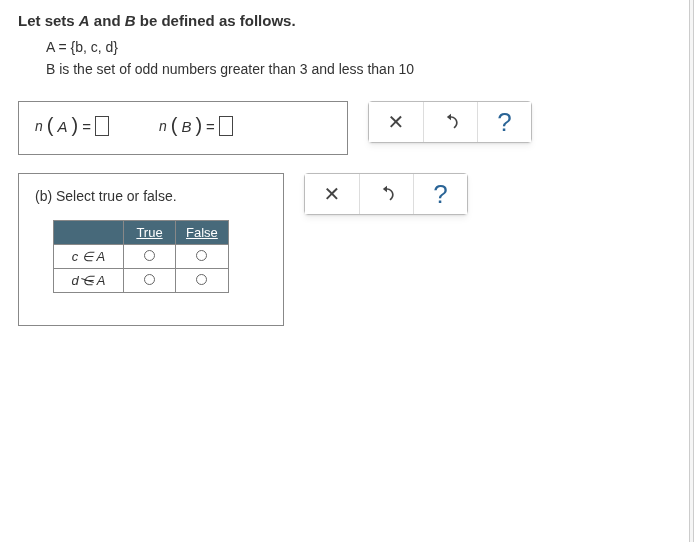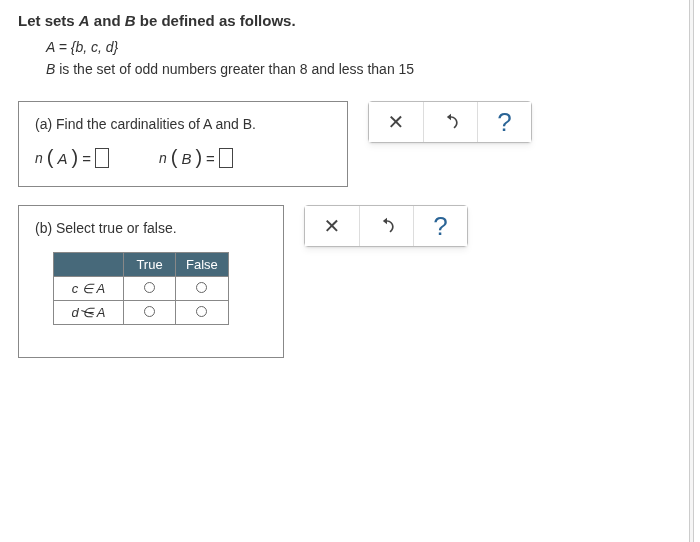--- a/index.html
+++ b/index.html
@@ -19,21 +19,21 @@
     right: 6px;
     top: 0;
     bottom: 0;
     width: 5px;
     border-left: 1px solid #ccc;
     border-right: 1px solid #ccc;
     background: #f5f5f5;
   }
   .intro { font-size: 15px; margin-bottom: 10px; font-weight: bold; }
   .indent { margin-left: 28px; margin-bottom: 6px; }
-  .setdef .it { font-style: italic; }
+  .setdef .it { }
   .row-flex { display: flex; align-items: flex-start; gap: 20px; }
   .panel {
     border: 1px solid #888;
     padding: 14px 16px 18px;
   }
   .panel-a { width: 330px; margin-top: 18px; }
   .panel-b { width: 266px; margin-top: 18px; padding-bottom: 32px; }
   .q-label { font-size: 14px; margin-bottom: 16px; }
   .math-line { display: flex; gap: 50px; align-items: center; }
   .expr { font-size: 15px; display: flex; align-items: center; gap: 4px; }
@@ -75,21 +75,21 @@
     margin-top: 2px;
   }
   .tf-table th, .tf-table td {
     border: 1px solid #888;
     text-align: center;
     font-size: 13px;
     font-weight: normal;
     height: 24px;
   }
   .tf-table th { padding: 4px 10px; }
-  .tf-table thead th { background: #47697a; color: #fff; font-weight: normal; }
+  .tf-table thead th { background: #47697a; color: #fff; font-weight: normal; text-decoration: underline; }
   .tf-table thead th.corner { background: #47697a; }
   .tf-table td { width: 52px; }
   .tf-table td.rowlabel {
     width: 70px;
     font-style: italic;
     padding: 0 8px;
     background: #fff;
     text-align: center;
   }
   .radio {
@@ -118,28 +118,25 @@
 </head>
 <body>
 
 <div class="intro">
   <span>Let sets </span><span class="setA">A</span><span> and </span><span class="setA">B</span><span> be defined as follows.</span>
 </div>
 <div class="indent setdef">
   <span class="it">A = {b, c, d}</span>
 </div>
 <div class="indent setdef">
-  <span class="it">B</span><span> is the set of odd numbers greater than 8 and less than 15</span>
+  <span class="it">B</span><span> is the set of odd numbers greater than 3 and less than 10</span>
 </div>
 
 <div class="row-flex">
   <div class="panel panel-a">
-    <div class="q-label">
-      <span>(a) Find the cardinalities of A and B.</span>
-    </div>
     <div class="math-line">
       <span class="expr">
         <span class="nitalic">n</span>
           <span class="pl">(</span>
           <span class="setA">A</span>
           <span class="pr">)</span>
         <span>=</span>
         <span class="inputbox"></span>
       </span>
       <span class="expr">

